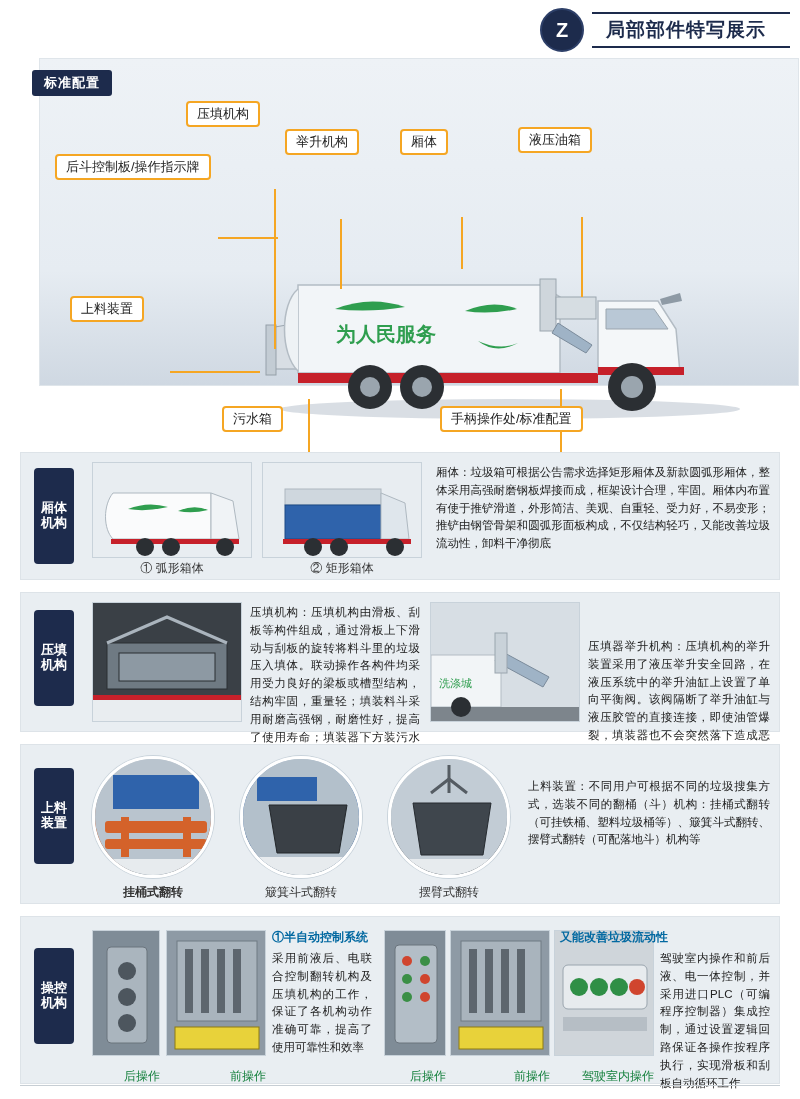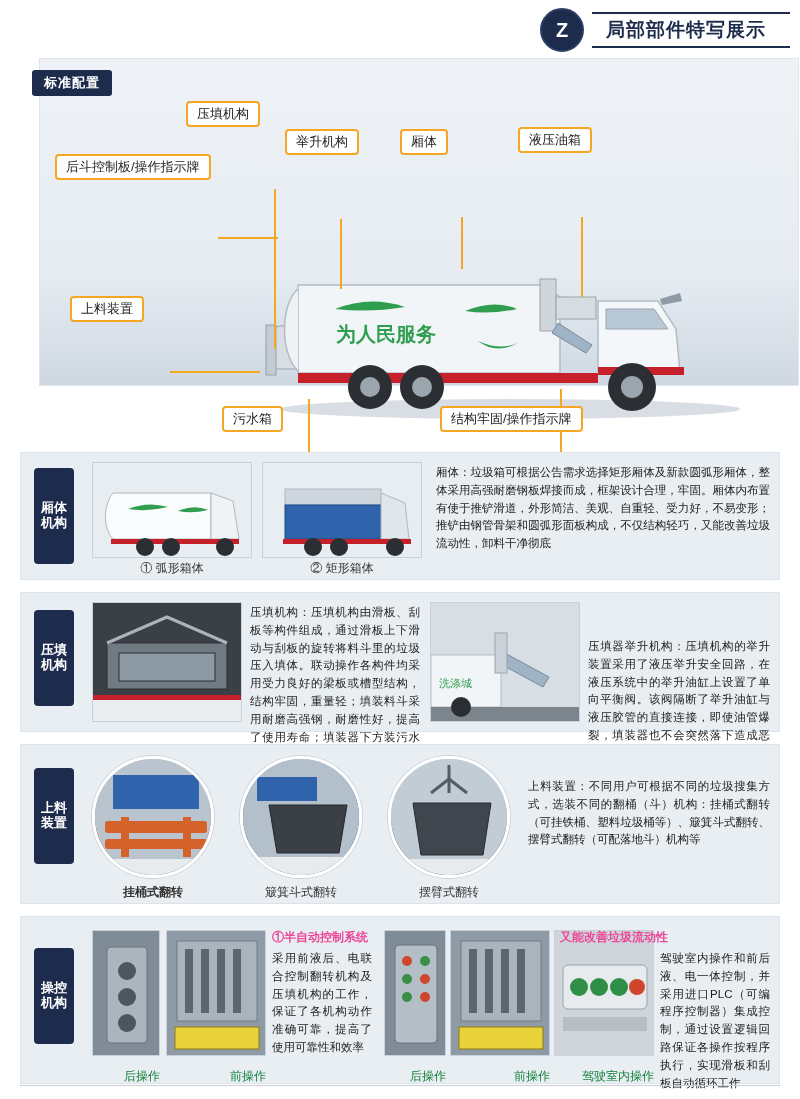--- a/index.html
+++ b/index.html
@@ -90,21 +90,21 @@
   .cap {
     position: absolute; text-align: center; font-size: 12px; color: #333;
   }
   .body-text {
     position: absolute;
     font-size: 11.5px;
     line-height: 1.55;
     color: #222;
     text-align: justify;
   }
-  .blue-head { color: #ec4899; font-weight: bold; }
+  .blue-head { color: #0369a1; font-weight: bold; }
 
   
   .circ {
     position: absolute; border-radius: 50%; overflow: hidden;
     border: 3px solid #ffffff; box-shadow: 0 0 0 1px #c9d3db;
     background: #8fa2b3;
   }
 
   
   .bottom-strip {
@@ -187,21 +187,21 @@
 
 <div class="tag-std">标准配置</div>
 
 <div class="callout" style="left:186px; top:101px;">压填机构</div>
 <div class="callout" style="left:285px; top:129px;">举升机构</div>
 <div class="callout" style="left:400px; top:129px;">厢体</div>
 <div class="callout" style="left:518px; top:127px;">液压油箱</div>
 <div class="callout" style="left:55px; top:154px;">后斗控制板/操作指示牌</div>
 <div class="callout" style="left:70px; top:296px;">上料装置</div>
 <div class="callout" style="left:222px; top:406px;">污水箱</div>
-<div class="callout" style="left:440px; top:406px;">结构牢固/操作指示牌</div>
+<div class="callout" style="left:440px; top:406px;">手柄操作处/标准配置</div>
 
 <div class="section" style="top:452px; height:128px;"></div>
 <div class="sect-tab" style="top:468px; height:96px;">厢体机构</div>
 
 <div class="photo ph-truck-white" style="left:92px; top:462px; width:160px; height:96px;">
   <svg viewBox="0 0 160 96" width="160" height="96">
     <rect width="160" height="96" fill="#e8edf1"></rect>
     <path d="M20 30 C10 42,10 66,20 76 L118 76 L118 30 Z" fill="#fafbfc" stroke="#aeb8c0"></path>
     <path d="M118 30 L140 38 L146 76 L118 76 Z" fill="#f0f3f6" stroke="#aeb8c0"></path>
     <path d="M35 46 q20 -8 40 -2 q-22 5 -40 2Z" fill="#2f9e4f"></path>

